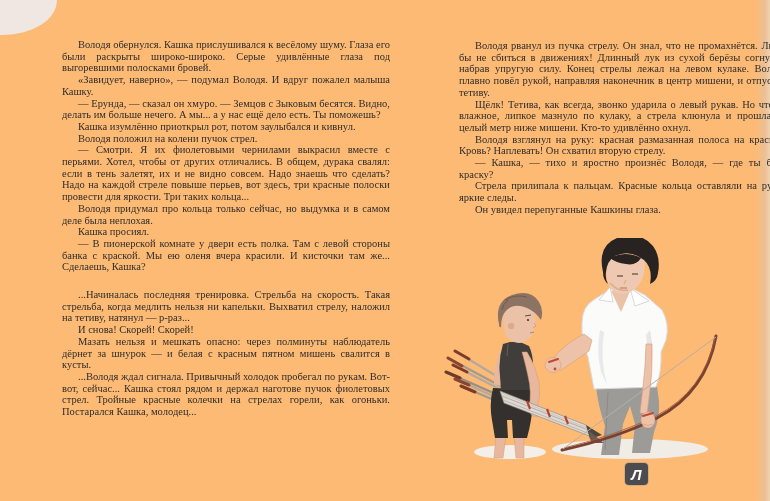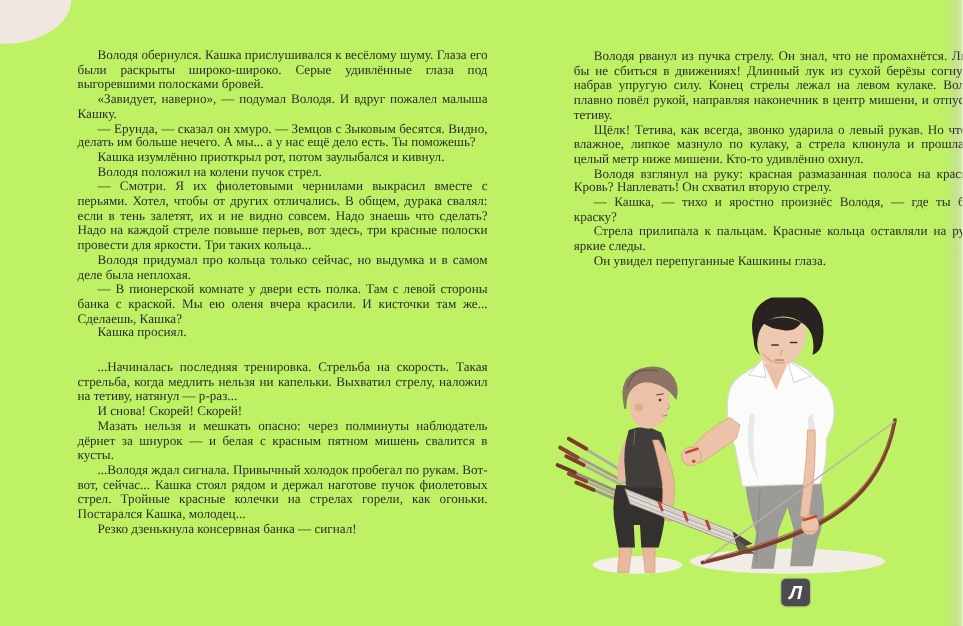--- a/index.html
+++ b/index.html
@@ -1,18 +1,18 @@
 <!DOCTYPE html>
 <html lang="ru"><head>
 <meta charset="utf-8">
 <style>
   html,body{margin:0;padding:0;background:#ffffff;}
   .spread{
     position:relative;width:770px;height:501px;overflow:hidden;
-    background:#bef264;
+    background:#fdba74;
     font-family:"Liberation Serif", serif;
   }
   .corner-artifact{
     position:absolute;left:0;top:0;width:57px;height:35px;
     background:#f0e7e2;border-bottom-right-radius:95% 100%;
   }
   .edge-shading{
     position:absolute;right:0;top:0;width:15px;height:100%;
     background:linear-gradient(to right, rgba(216,213,211,0), rgba(205,202,200,0.38) 65%, rgba(230,228,226,0.55));
   }
@@ -48,27 +48,26 @@
   <div class="edge-shading"></div>
 
   <div class="textcol left-col">
     <p>Володя обернулся. Кашка прислушивался к весёлому шуму. Глаза его были раскрыты широко-широко. Серые удивлённые глаза под выгоревшими полосками бровей.</p>
     <p>«Завидует, наверно», — подумал Володя. И вдруг пожалел малыша Кашку.</p>
     <p>— Ерунда, — сказал он хмуро. — Земцов с Зыковым бесятся. Видно, делать им больше нечего. А мы... а у нас ещё дело есть. Ты поможешь?</p>
     <p>Кашка изумлённо приоткрыл рот, потом заулыбался и кивнул.</p>
     <p>Володя положил на колени пучок стрел.</p>
     <p>— Смотри. Я их фиолетовыми чернилами выкрасил вместе с перьями. Хотел, чтобы от других отличались. В общем, дурака свалял: если в тень залетят, их и не видно совсем. Надо знаешь что сделать? Надо на каждой стреле повыше перьев, вот здесь, три красные полоски провести для яркости. Три таких кольца...</p>
     <p>Володя придумал про кольца только сейчас, но выдумка и в самом деле была неплохая.</p>
+    <p>Кашка просиял.</p>
     <p>— В пионерской комнате у двери есть полка. Там с левой стороны банка с краской. Мы ею оленя вчера красили. И кисточки там же... Сделаешь, Кашка?</p>
-    <p>Кашка просиял.</p>
     <p class="section-gap">...Начиналась последняя тренировка. Стрельба на скорость. Такая стрельба, когда медлить нельзя ни капельки. Выхватил стрелу, наложил на тетиву, натянул — р-раз...</p>
     <p>И снова! Скорей! Скорей!</p>
     <p>Мазать нельзя и мешкать опасно: через полминуты наблюдатель дёрнет за шнурок — и белая с красным пятном мишень свалится в кусты.</p>
     <p>...Володя ждал сигнала. Привычный холодок пробегал по рукам. Вот-вот, сейчас... Кашка стоял рядом и держал наготове пучок фиолетовых стрел. Тройные красные колечки на стрелах горели, как огоньки. Постарался Кашка, молодец...</p>
-    <p>Резко дзенькнула консервная банка — сигнал!</p>
   </div>
   <div class="page-number">20</div>
 
   <div class="textcol right-col">
     <p>Володя рванул из пучка стрелу. Он знал, что не промахнётся. Лишь бы не сбиться в движениях! Длинный лук из сухой берёзы согнулся, набрав упругую силу. Конец стрелы лежал на левом кулаке. Володя плавно повёл рукой, направляя наконечник в центр мишени, и отпустил тетиву.</p>
     <p>Щёлк! Тетива, как всегда, звонко ударила о левый рукав. Но что-то влажное, липкое мазнуло по кулаку, а стрела клюнула и прошла на целый метр ниже мишени. Кто-то удивлённо охнул.</p>
     <p>Володя взглянул на руку: красная размазанная полоса на краской. Кровь? Наплевать! Он схватил вторую стрелу.</p>
     <p>— Кашка, — тихо и яростно произнёс Володя, — где ты брал краску?</p>
     <p>Стрела прилипала к пальцам. Красные кольца оставляли на руках яркие следы.</p>
     <p>Он увидел перепуганные Кашкины глаза.</p>

